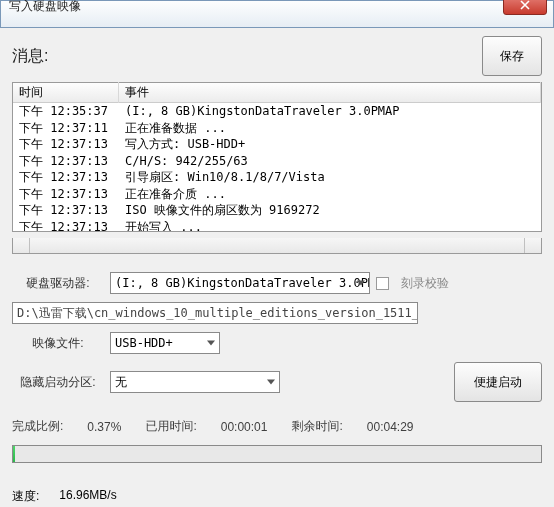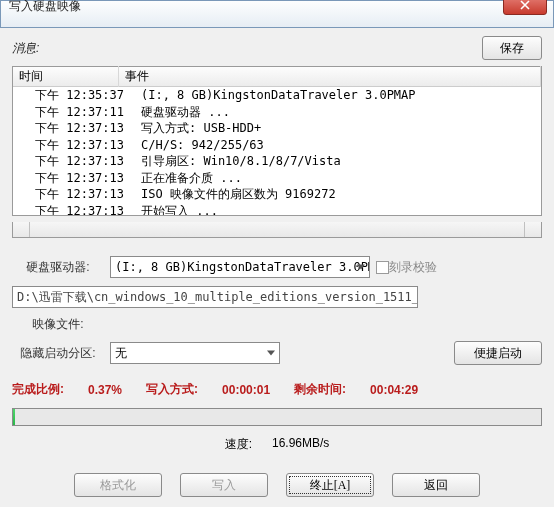--- a/index.html
+++ b/index.html
@@ -4,48 +4,48 @@
 <style>
   * { box-sizing: border-box; margin: 0; padding: 0; }
   body { font-family: "Microsoft YaHei", "SimSun", sans-serif; font-size: 12px; background: #f0f0f0; width: 554px; height: 507px; overflow: hidden; }
   .window { width: 554px; height: 507px; display: flex; flex-direction: column; background: #f0f0f0; }
   .titlebar { height: 28px; background: linear-gradient(#fdfefe,#e6edf4); border: 1px solid #7a98b8; display: flex; align-items: center; padding: 0 4px 16px 8px; position: relative; }
   .titlebar-text { font-size: 12px; color: #222; flex: 1; }
   .close-btn { width: 44px; height: 20px; background: linear-gradient(#e57e76,#c83b2e); border: 1px solid #8a2a22; border-radius: 3px; display: flex; align-items: center; justify-content: center; margin-right: 2px; margin-top:-2px; }
   .close-btn svg { width: 10px; height: 10px; }
   .content { flex: 1; padding: 8px 12px 12px 12px; display: flex; flex-direction: column; gap: 6px; }
   .msg-row { display: flex; align-items: center; gap: 8px; }
-  .msg-label { font-size: 12px; color: #222; flex: 1; font-style: italic; }
-  .btn { height: 24px; padding: 0 14px; background: linear-gradient(#fdfdfd,#e4e4e4); border: 1px solid #8a8a8a; border-radius: 3px; font-size: 12px; display:inline-flex;align-items:center;justify-content:center; min-width:60px; }
+  .msg-label { font-size: 16px; color: #222; flex: 1; }
+  .btn { height: 40px; padding: 0 14px; background: linear-gradient(#fdfdfd,#e4e4e4); border: 1px solid #8a8a8a; border-radius: 3px; font-size: 12px; display:inline-flex;align-items:center;justify-content:center; min-width:60px; }
   .log-box { border: 1px solid #9a9a9a; background: #fff; height: 150px; display: flex; flex-direction: column; }
   .log-head { display: flex; border-bottom: 1px solid #ccc; background: linear-gradient(#fdfdfd,#ececec); height: 20px; align-items:center; }
   .log-head div { padding: 2px 6px; font-size: 12px; border-right:1px solid #d8d8d8; }
   .col-time { width: 106px; }
   .col-event { flex: 1; }
   .log-body { flex: 1; overflow-y: auto; font-family: "SimSun","NSimSun",monospace; font-size: 12px; }
-  .log-row { display: flex; padding: 0 22px; line-height: 16.5px; white-space: pre; }
+  .log-row { display: flex; padding: 0 6px; line-height: 16.5px; white-space: pre; }
   .log-row .t { width: 100px; }
   .log-row .e { flex: 1; padding-left:6px;}
   .hscroll { height:16px; border:1px solid #9a9a9a; border-top:none; background: linear-gradient(#f6f6f6,#e8e8e8); position:relative; }
   .hscroll::before{content:"";position:absolute;left:0;top:0;width:16px;height:100%;border-right:1px solid #c0c0c0;}
   .hscroll::after{content:"";position:absolute;right:0;top:0;width:16px;height:100%;border-left:1px solid #c0c0c0;}
   .form { display:flex;flex-direction:column; gap:8px; margin-top:12px;}
   .form-row { display: flex; align-items: center; gap: 6px; }
   .form-label { width: 92px; text-align: center; color:#333; }
   .combo, .textfield { flex:1; height:22px; border:1px solid #8a8a8a; background:#fff; display:flex;align-items:center; padding:0 4px; font-family:"SimSun",monospace; font-size:12px; overflow:hidden; white-space:nowrap;}
   .combo { position:relative; padding-right:18px; max-width:260px;}
   .combo::after{content:"";position:absolute;right:4px;top:50%;transform:translateY(-50%);border-left:4px solid transparent;border-right:4px solid transparent;border-top:5px solid #555;}
   .textfield { max-width: 406px; color:#444;}
-  .chk { display:flex;align-items:center;gap:0;color:#888;}
+  .chk { display:flex;align-items:center;gap:12px;color:#888;}
   .chk .box{width:13px;height:13px;border:1px solid #9a9a9a;background:#fff;}
   .progress-row{display:flex;gap:24px;align-items:center; margin-top:10px;}
-  .progress-row span{color:#b91c1c;font-weight:bold;}
+  .progress-row span{color:#404040;}
   .progress-bar{height:18px;border:1px solid #8a8a8a;background:#e8e8e8;position:relative;margin-top:4px;}
   .progress-fill{height:100%;background:linear-gradient(#4dd66a,#2bb84a);width:0.37%;position:absolute;left:0;top:0;}
-  .speed-row{display:flex;justify-content:center;gap:20px;margin-top:4px;}
+  .speed-row{display:flex;justify-content:flex-start;gap:20px;margin-top:19px;}
   .action-row{display:flex;justify-content:center;gap:18px;margin-top:14px;}
   .btn-wide{min-width:88px;font-family:Liberation Serif, serif;}
   .btn-focus{outline:1px dotted #333;outline-offset:-4px;text-align:right;}
   .disabled{color:#9a9a9a;}
 </style>
 </head>
 <body>
 
 <div class="window">
   <div class="titlebar">
@@ -64,21 +64,21 @@
       <button class="btn">保存</button>
     </div>
 
     <div class="log-box">
       <div class="log-head">
         <div class="col-time">时间</div>
         <div class="col-event">事件</div>
       </div>
       <div class="log-body" id="log-body">
           <div class="log-row"><span class="t">下午 12:35:37</span><span class="e">(I:, 8 GB)KingstonDataTraveler 3.0PMAP</span></div>
-          <div class="log-row"><span class="t">下午 12:37:11</span><span class="e">硬盘驱动器 ...</span></div>
+          <div class="log-row"><span class="t">下午 12:37:11</span><span class="e">正在准备数据 ...</span></div>
           <div class="log-row"><span class="t">下午 12:37:13</span><span class="e">写入方式: USB-HDD+</span></div>
           <div class="log-row"><span class="t">下午 12:37:13</span><span class="e">C/H/S: 942/255/63</span></div>
           <div class="log-row"><span class="t">下午 12:37:13</span><span class="e">引导扇区: Win10/8.1/8/7/Vista</span></div>
           <div class="log-row"><span class="t">下午 12:37:13</span><span class="e">正在准备介质 ...</span></div>
           <div class="log-row"><span class="t">下午 12:37:13</span><span class="e">ISO 映像文件的扇区数为 9169272</span></div>
           <div class="log-row"><span class="t">下午 12:37:13</span><span class="e">开始写入 ...</span></div>
         </div>
     </div>
     <div class="hscroll"></div>
 
@@ -89,33 +89,34 @@
         <label class="chk">
           <span class="box"></span>
           <span>刻录校验</span>
         </label>
       </div>
       <div class="form-row">
         <div class="textfield">D:\迅雷下载\cn_windows_10_multiple_editions_version_1511_up</div>
       </div>
       <div class="form-row">
         <span class="form-label">映像文件:</span>
+        <div class="combo" style="max-width:110px;">USB-HDD+</div>
       </div>
       <div class="form-row">
         <span class="form-label">隐藏启动分区:</span>
         <div class="combo" style="max-width:170px;">无</div>
         <div style="flex:1"></div>
         <button class="btn btn-wide">便捷启动</button>
       </div>
     </div>
 
     <div class="progress-row">
       <span>完成比例:</span>
       <span>0.37%</span>
-      <span>写入方式:</span>
+      <span>已用时间:</span>
       <span>00:00:01</span>
       <span>剩余时间:</span>
       <span>00:04:29</span>
     </div>
 
     <div class="progress-bar">
       <div class="progress-fill"></div>
     </div>
 
     <div class="speed-row">

